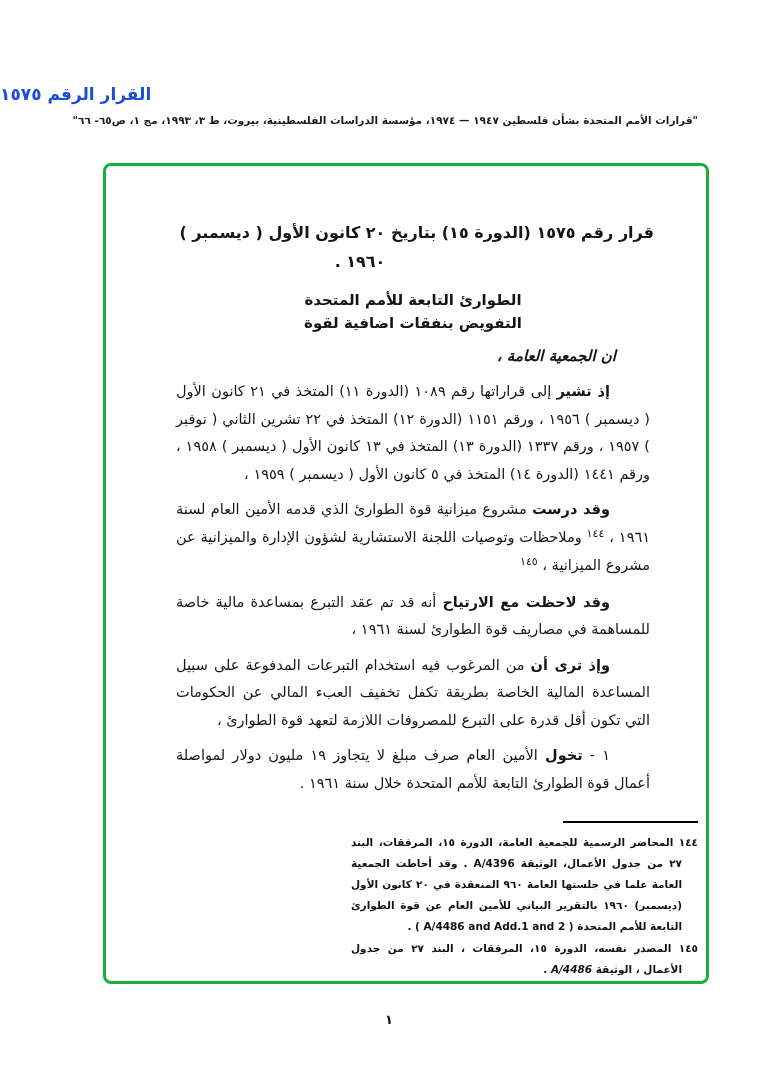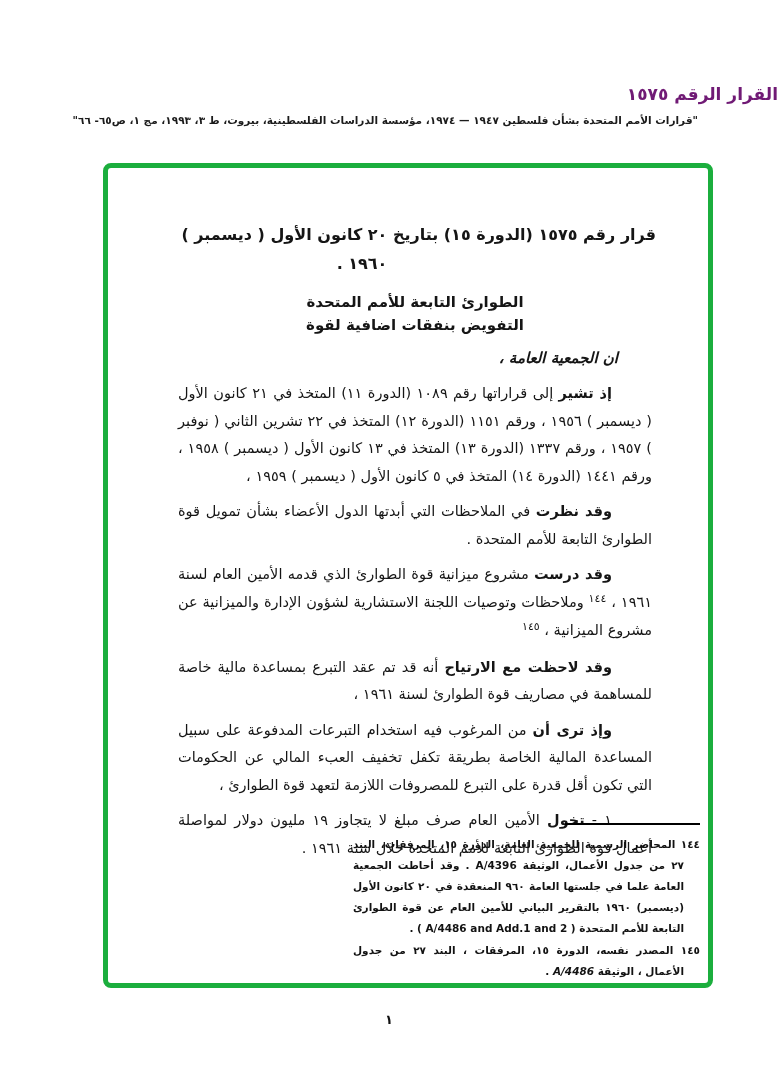--- a/index.html
+++ b/index.html
@@ -8,34 +8,34 @@
     background:#ffffff; color:#111;
     font-family:"DejaVu Sans", sans-serif;
     overflow:hidden;
   }
   .b { font-weight:bold; }
   .i { font-style:italic; }
   .sup { font-size:11px; position:relative; top:-5px; }
 
   .doc-title {
     position:absolute; top:84px; left:0; right:0;
-    text-align:right; direction:rtl;
-    font-size:17px; font-weight:bold; color:#701a75;
+    text-align:left; direction:rtl;
+    font-size:17px; font-weight:bold; color:#1d4ed8;
     letter-spacing:0.5px;
   }
   .citation-line {
     position:absolute; top:114px; left:80px; right:80px;
     text-align:center; direction:rtl; white-space:nowrap;
     font-size:10.5px; font-weight:bold; color:#1b1b1b;
   }
 
   .sheet {
     position:absolute; left:103px; top:163px;
     width:600px; height:815px;
-    border:5px solid #000000; border-radius:8px;
+    border:3px solid #000000; border-radius:8px;
     background:#fff;
   }
   .sheet-content {
     position:absolute; top:52px; right:48px; left:62px;
     direction:rtl; color:#151515;
   }
   .res-heading { font-size:16px; font-weight:bold; line-height:29px; }
   .res-heading .l1 { text-align:right; padding-right:4px; }
   .res-heading .l2 { text-align:center; padding-right:106px; }
   .res-subject {
@@ -86,21 +86,20 @@
     </div>
 
     <div class="res-subject">
       <div>الطوارئ التابعة للأمم المتحدة</div>
       <div>التفويض بنفقات اضافية لقوة</div>
     </div>
 
     <div class="opening">ان الجمعية العامة ،</div>
 
     <p class="para"><span class="b">إذ تشير</span><span> إلى قراراتها رقم ١٠٨٩ (الدورة ١١) المتخذ في ٢١ كانون الأول ( ديسمبر ) ١٩٥٦ ، ورقم ١١٥١ (الدورة ١٢) المتخذ في ٢٢ تشرين الثاني ( نوفبر ) ١٩٥٧ ، ورقم ١٣٣٧ (الدورة ١٣) المتخذ في ١٣ كانون الأول ( ديسمبر ) ١٩٥٨ ، ورقم ١٤٤١ (الدورة ١٤) المتخذ في ٥ كانون الأول ( ديسمبر ) ١٩٥٩ ،</span></p>
-    <p class="para"><span class="b">وقد نظرت</span><span> في الملاحظات التي أبدتها الدول الأعضاء بشأن تمويل قوة الطوارئ التابعة للأمم المتحدة .</span></p>
     <p class="para"><span class="b">وقد درست</span><span> مشروع ميزانية قوة الطوارئ الذي قدمه الأمين العام لسنة ١٩٦١ ، </span><span class="sup">١٤٤</span><span> وملاحظات وتوصيات اللجنة الاستشارية لشؤون الإدارة والميزانية عن مشروع الميزانية ، </span><span class="sup">١٤٥</span></p>
     <p class="para"><span class="b">وقد لاحظت مع الارتياح</span><span> أنه قد تم عقد التبرع بمساعدة مالية خاصة للمساهمة في مصاريف قوة الطوارئ لسنة ١٩٦١ ،</span></p>
     <p class="para"><span class="b">وإذ ترى أن</span><span> من المرغوب فيه استخدام التبرعات المدفوعة على سبيل المساعدة المالية الخاصة بطريقة تكفل تخفيف العبء المالي عن الحكومات التي تكون أقل قدرة على التبرع للمصروفات اللازمة لتعهد قوة الطوارئ ،</span></p>
     <p class="para"><span>١ - </span><span class="b">تخول</span><span> الأمين العام صرف مبلغ لا يتجاوز ١٩ مليون دولار لمواصلة أعمال قوة الطوارئ التابعة للأمم المتحدة خلال سنة ١٩٦١ .</span></p>
   </div>
 
   <div class="footnotes">
     <div class="fn-rule"></div>
     <div class="fn"><span>١٤٤ المحاضر الرسمية للجمعية العامة، الدورة ١٥، المرفقات، البند ٢٧ من جدول الأعمال، الوثيقة </span><span dir="ltr">A/4396</span><span> . وقد أحاطت الجمعية العامة علما في جلستها العامة ٩٦٠ المنعقدة في ٢٠ كانون الأول (ديسمبر) ١٩٦٠ بالتقرير البياني للأمين العام عن قوة الطوارئ التابعة للأمم المتحدة ( </span><span dir="ltr">A/4486 and Add.1 and 2</span><span> ) .</span></div>
     <div class="fn"><span>١٤٥ المصدر نفسه، الدورة ١٥، المرفقات ، البند ٢٧ من جدول الأعمال ، الوثيقة </span><span class="i" dir="ltr">A/4486</span><span> .</span></div>

